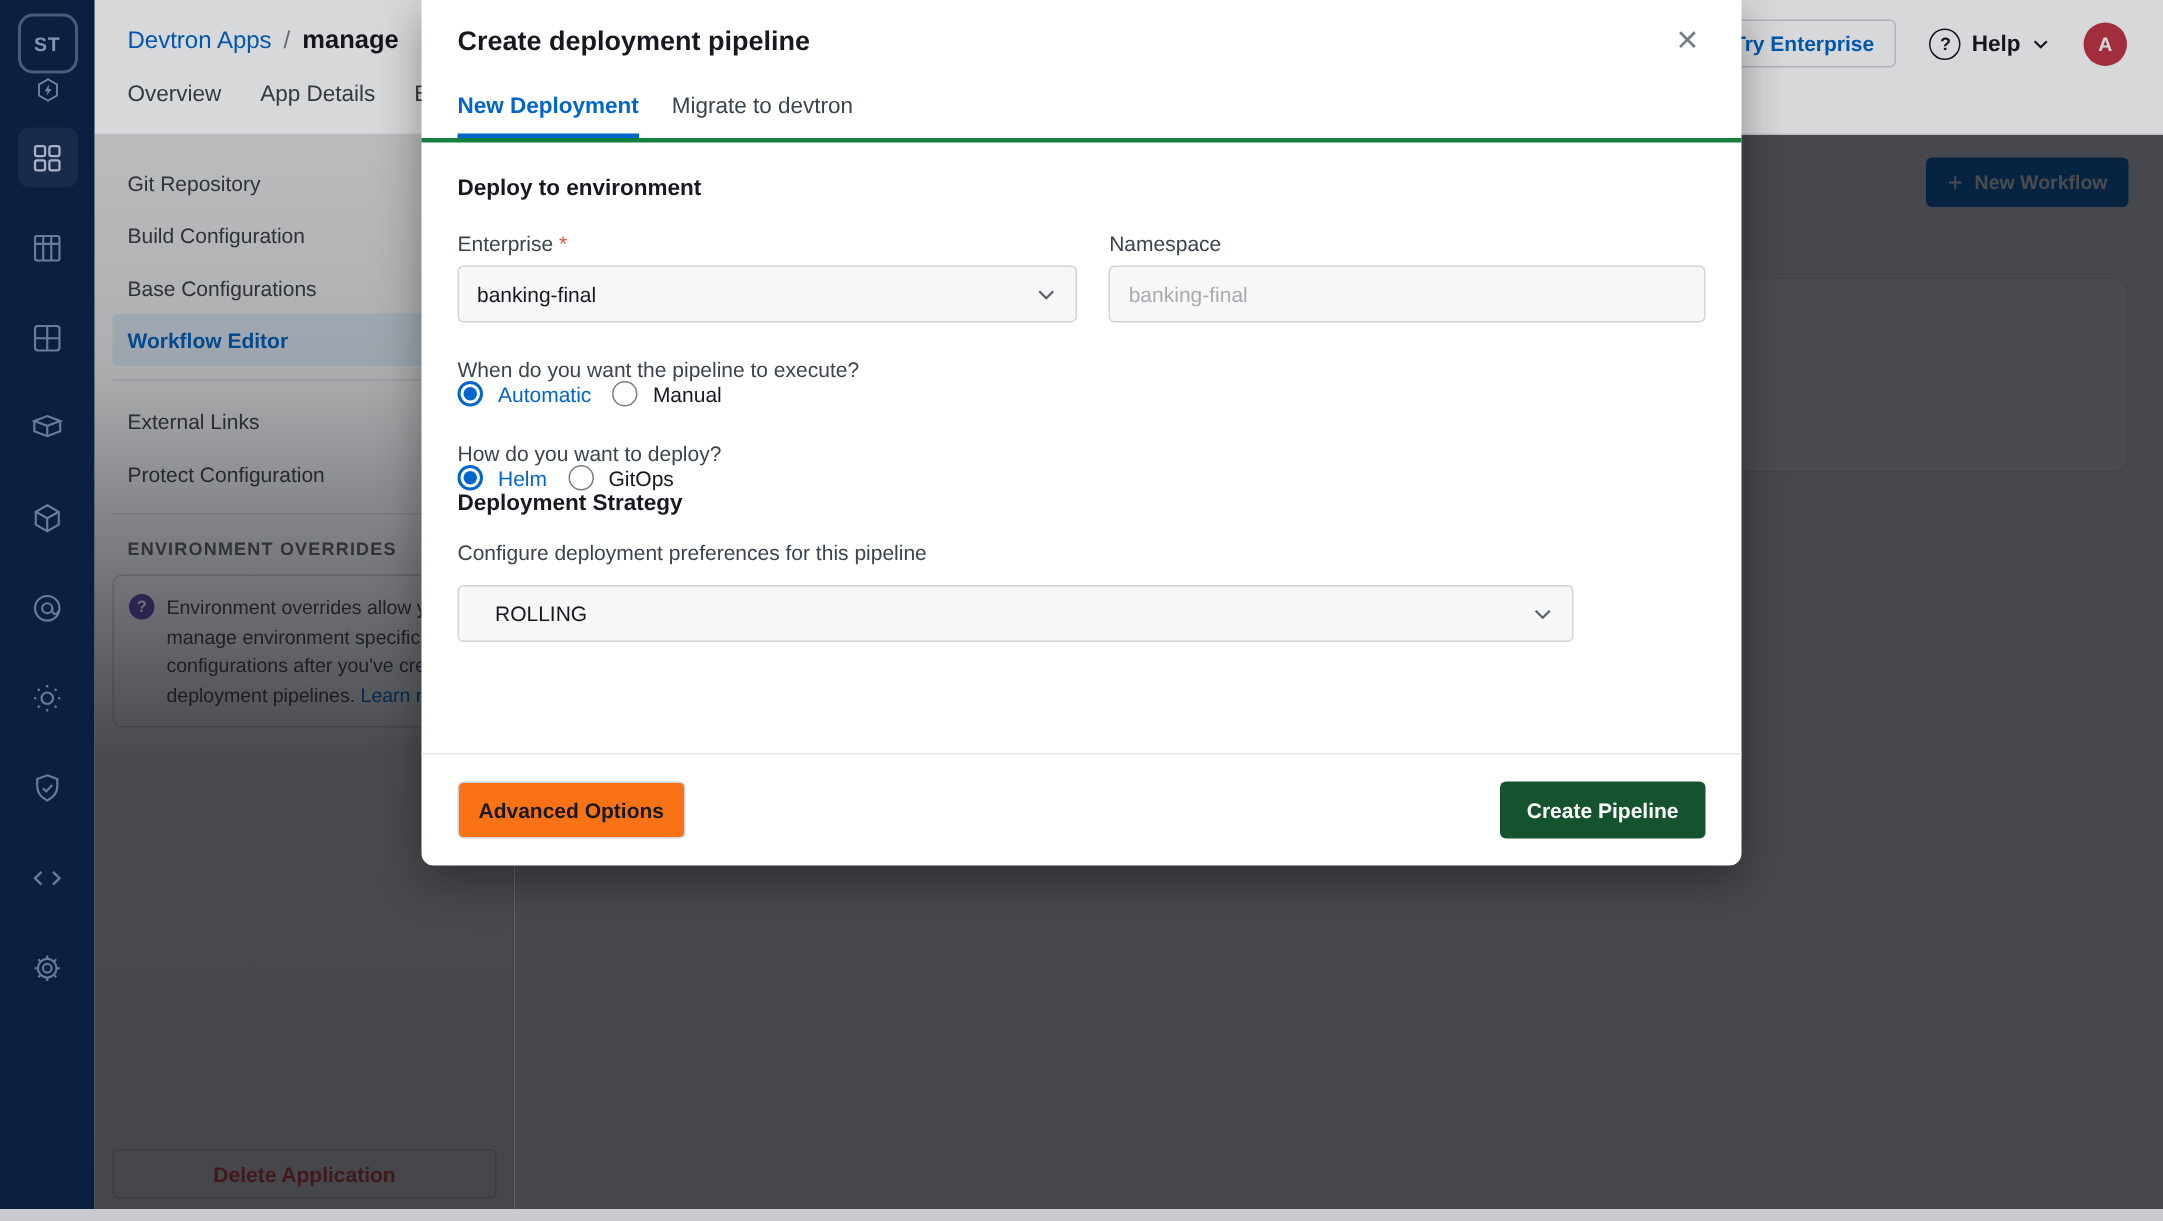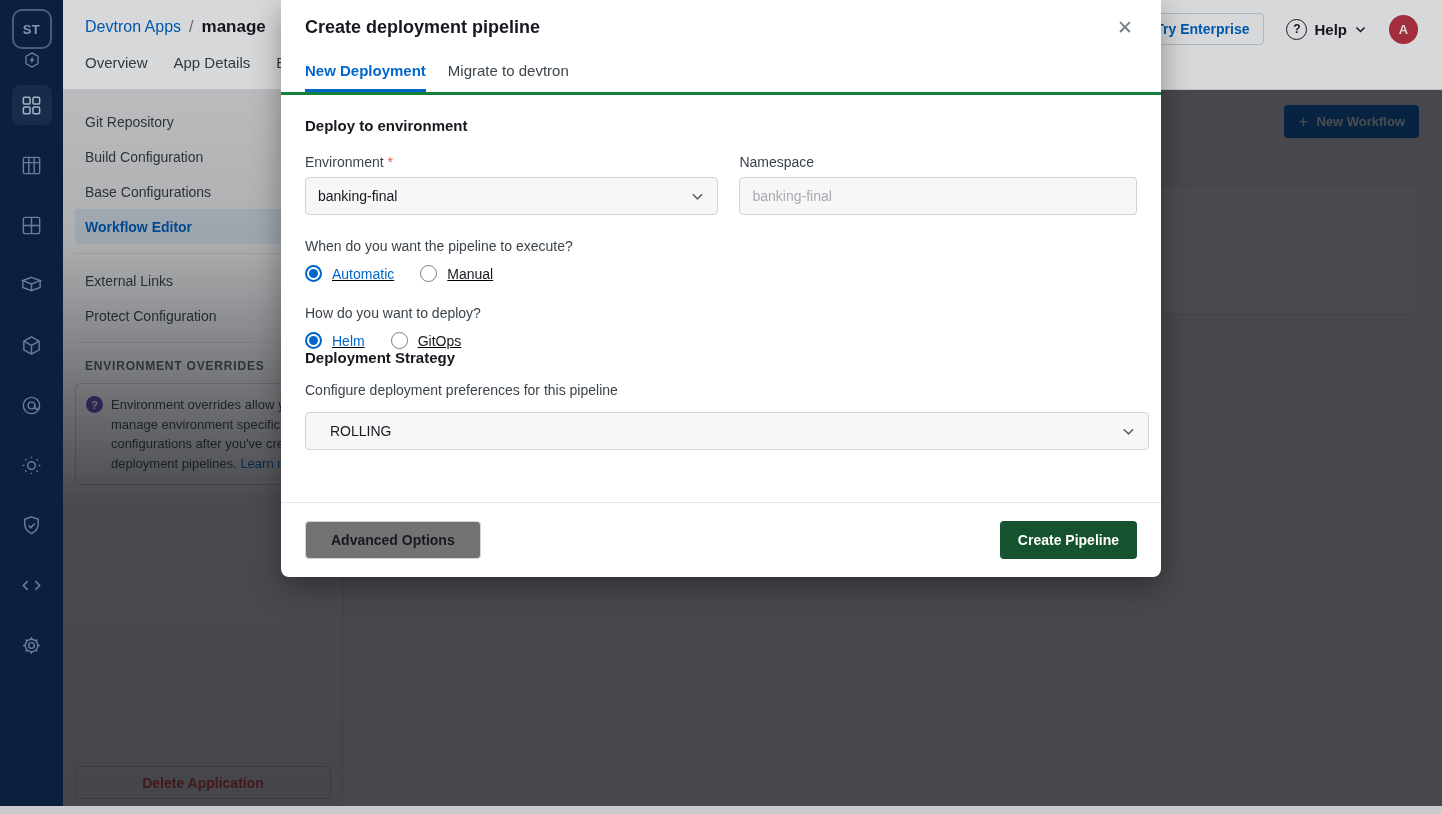--- a/index.html
+++ b/index.html
@@ -88,33 +88,33 @@
   .field-ns { width:400px; }
   .f-label { font-size:14px; color:#3B444C; margin-bottom:7px; }
   .req { color:#E4553E; }
   .sel { height:38px; border:1px solid #D0D4D9; border-radius:4px; background:#F7F7F8;
     display:flex; align-items:center; justify-content:space-between; padding:0 12px;
     font-size:14px; color:#181920; cursor:pointer; }
   .ns-input { width:100%; height:38px; border:1px solid #D0D4D9; border-radius:4px; background:#F7F7F8;
     padding:0 12px; font-size:14px; color:#181920; font-family:inherit; }
   .ns-input::placeholder { color:#A8ABB0; }
   .question { margin-top:23px; font-size:14px; color:#3B444C; }
-  .radio-row { margin-top:11px; display:flex; align-items:center; gap:26px;text-decoration:underline; }
+  .radio-row { display:flex; align-items:center; gap:14px; }
   .radio-opt { display:flex; align-items:center; gap:10px; font-size:14px; color:#181920; cursor:pointer; }
   .radio-opt.sel-opt { color:#0066CC; }
   .radio { width:17px; height:17px; border:1.6px solid #767D84; border-radius:50%; background:#fff;
     display:inline-flex; align-items:center; justify-content:center; flex:0 0 auto; }
   .radio.on { border-color:#0066CC; border-width:2px; }
   .radio.on .dot { width:9px; height:9px; border-radius:50%; background:#0066CC; }
   .strategy-h { }
   .strategy-desc { margin-top:16px; font-size:14px; color:#3B444C; }
-  .strategy-sel { margin-top:14px; width:844px;padding-left:24px; }
+  .strategy-sel { margin-top:14px; width:744px;padding-left:24px; }
   .m-foot { position:absolute; left:0; right:0; bottom:0; height:75px; border-top:1px solid #E6E8EA;
     display:flex; align-items:center; justify-content:space-between; padding:0 24px; }
-  .adv-btn { background:#737373; border:1px solid #D0D4D9; border-radius:4px; padding:10px 25px;
+  .adv-btn { background:#f97316; border:1px solid #D0D4D9; border-radius:4px; padding:10px 13px;
     font-size:14px; font-weight:600; color:#181920; cursor:pointer; font-family:inherit; }
   .create-btn { background:#14532d; border:none; border-radius:4px; padding:11px 18px;
     font-size:14px; font-weight:600; color:#fff; cursor:pointer; font-family:inherit; }
 
   .hscrollbar { position:absolute; left:0; bottom:0; width:100%; height:8px; background:#C9CBCE; z-index:60; }
   .chev svg { display:block; }
 </style>
 </head>
 <body>
 
@@ -283,21 +283,21 @@
     <div class="m-tabs">
       <div class="m-tab active">New Deployment</div>
       <div class="m-tab">Migrate to devtron</div>
     </div>
 
     <div class="m-body">
       <div class="sec-h">Deploy to environment</div>
 
       <div class="fields">
         <div class="field-env">
-          <div class="f-label"><span>Environment</span>
+          <div class="f-label"><span>Enterprise</span>
             <span class="req">*</span></div>
           <div class="sel">
             <span>banking-final</span>
             <span class="chev">
               <svg width="15" height="15" viewBox="0 0 16 16">
                   <path d="M3 5.5l5 5 5-5" stroke="#596168" stroke-width="1.6" fill="none"></path>
                 </svg>
             </span>
           </div>
         </div>

